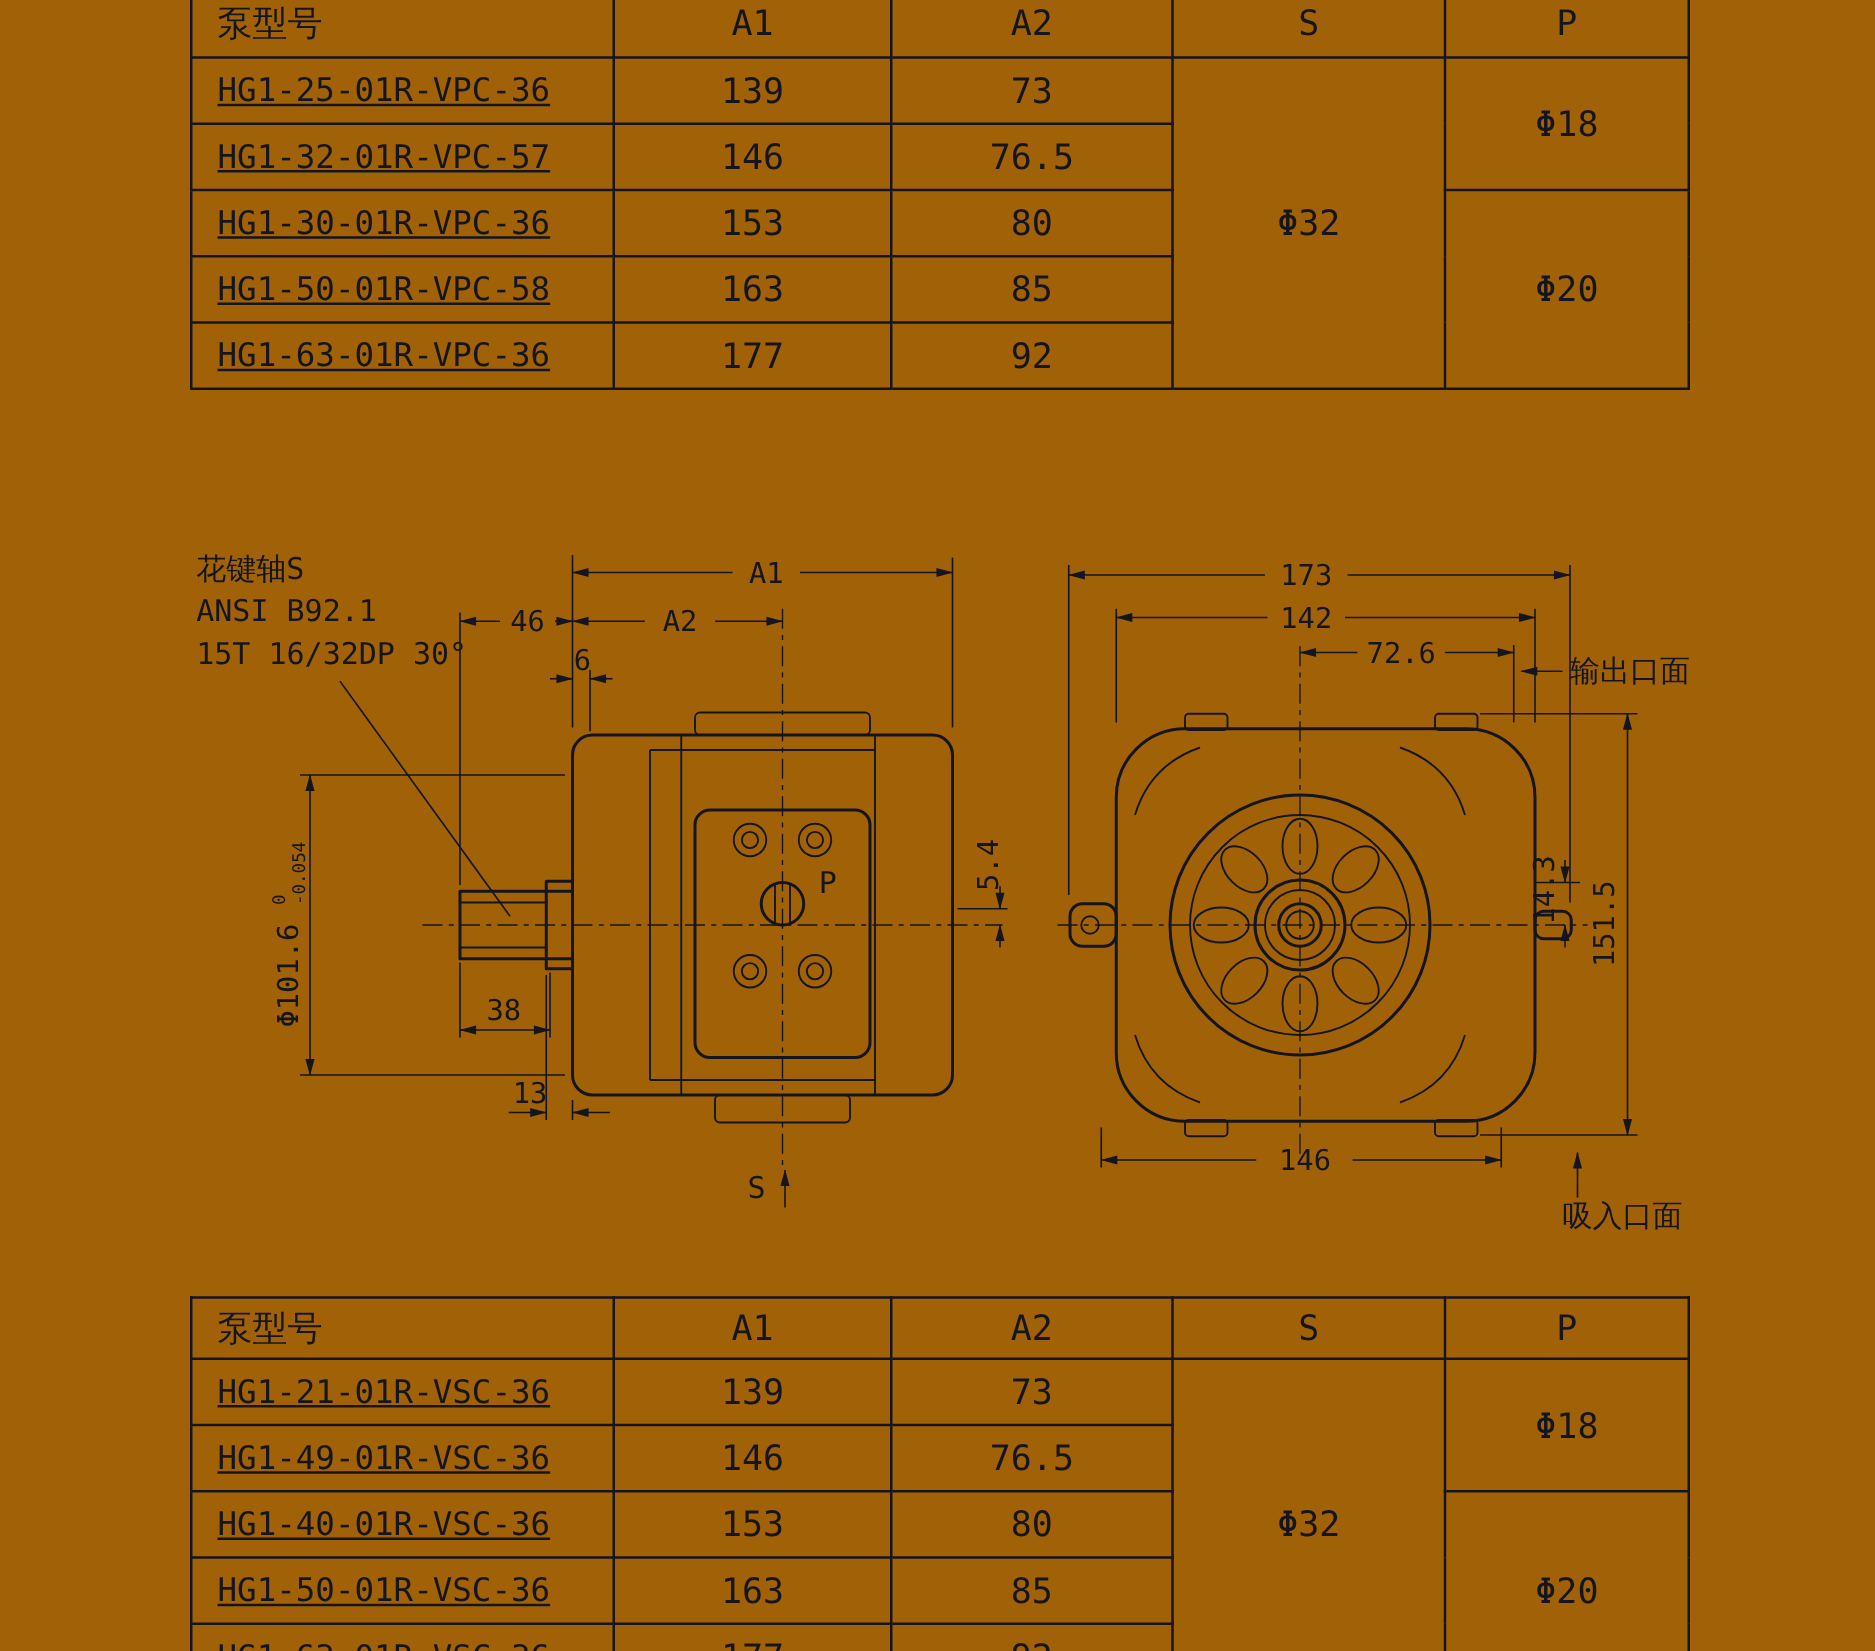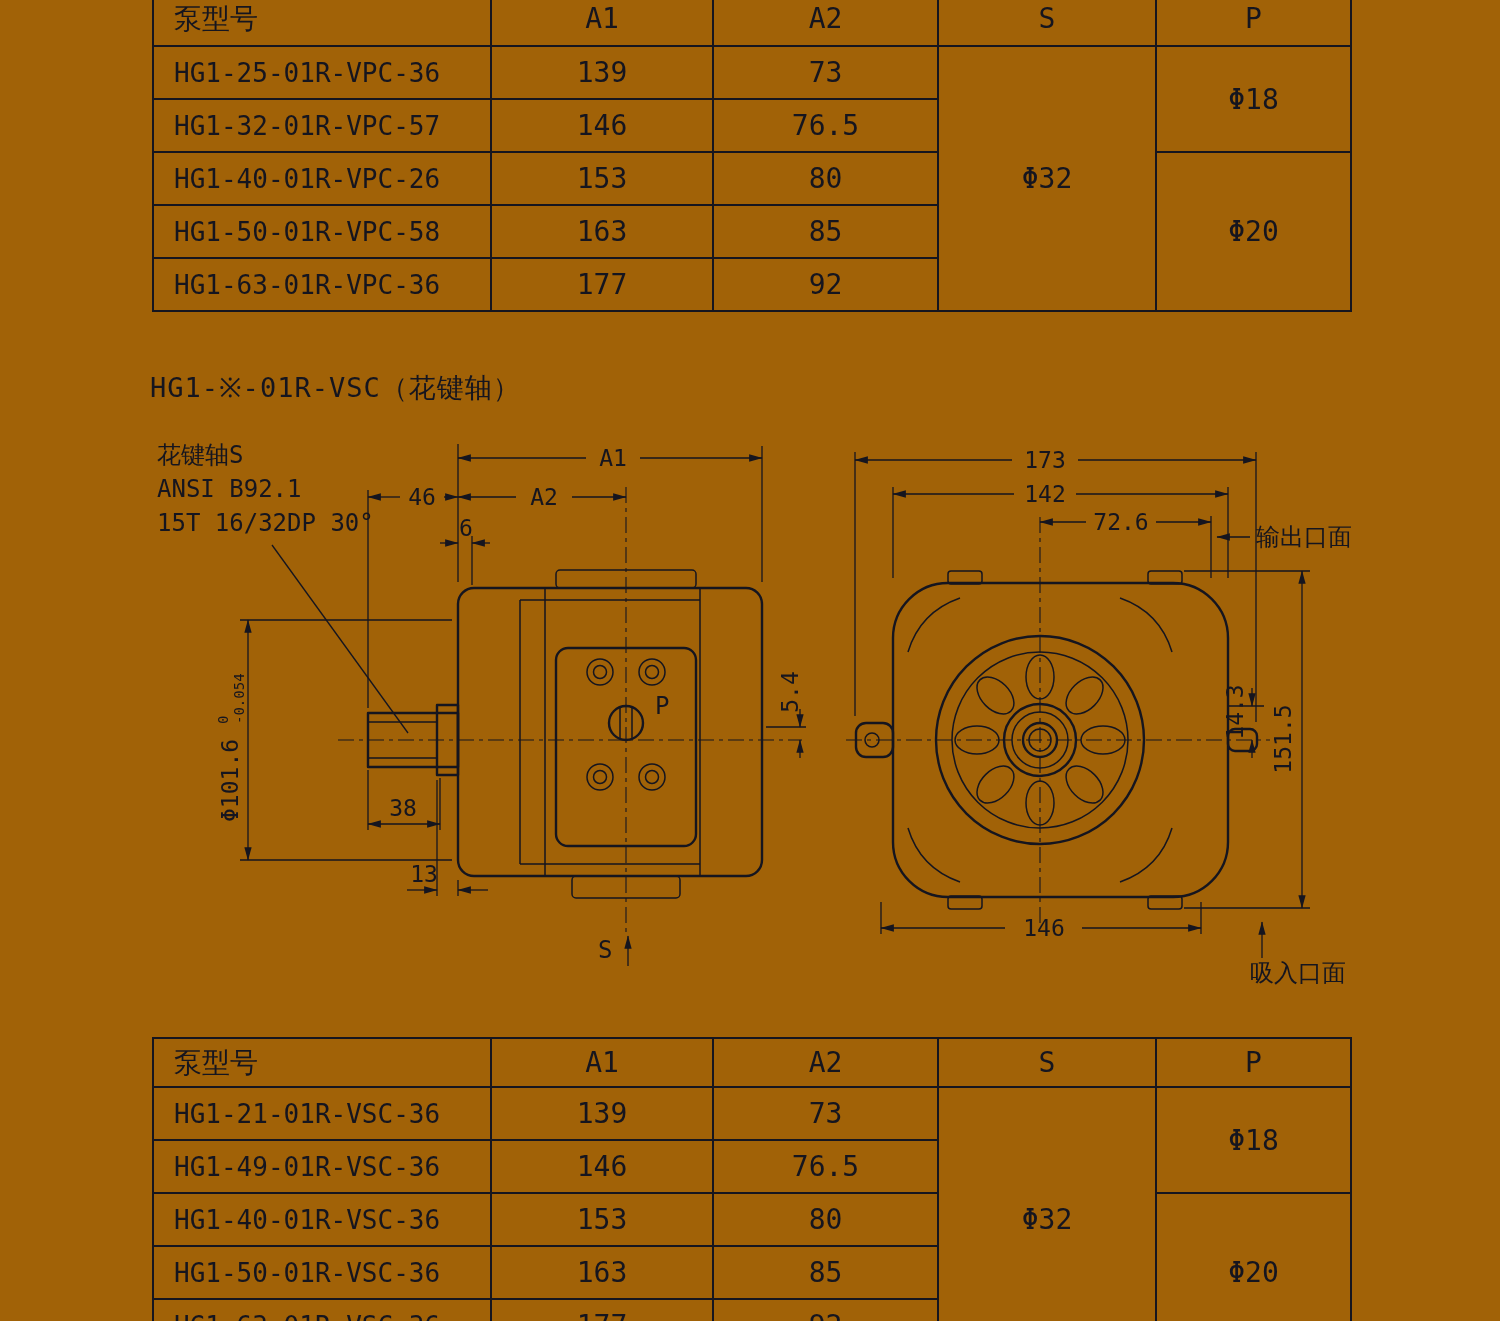--- a/index.html
+++ b/index.html
@@ -5,21 +5,21 @@
   html,body{margin:0;padding:0;background:#e9edf5;}
   .page{position:relative;width:1500px;height:1321px;background:#a16207;overflow:hidden;
         font-family:"DejaVu Sans Mono","Liberation Mono",monospace;color:#15151f;}
   .tbl{position:absolute;border-collapse:collapse;table-layout:fixed;}
   .tbl th,.tbl td{border:2px solid #15151f;text-align:center;font-weight:normal;padding:0;
         color:#15151f;font-family:"DejaVu Sans Mono","Liberation Mono",monospace;}
   .tbl th{font-size:28px;height:53px;}
   .tbl td{font-size:28px;height:51px;}
   #t-bottom th{height:47px;}
   .lft{text-align:left !important;padding-left:20px !important;}
-  td.model{font-size:26px;}
+  td.model{font-size:26px;text-decoration:underline;}
   .sec-title{position:absolute;left:150px;top:368px;font-size:27px;letter-spacing:1px;}
   svg{position:absolute;left:0;top:0;}
   .ol{fill:none;stroke:#15151f;stroke-width:2.4;stroke-linejoin:round;stroke-linecap:round;}
   .o2{fill:none;stroke:#15151f;stroke-width:1.5;stroke-linejoin:round;}
   .dm{fill:none;stroke:#15151f;stroke-width:1.3;}
   .cl{fill:none;stroke:#15151f;stroke-width:1.1;stroke-dasharray:16 5 4 5;}
   .tx{font:23px "DejaVu Sans Mono","Liberation Mono",monospace;fill:#15151f;}
   .tn{font:24px "DejaVu Sans Mono","Liberation Mono",monospace;fill:#15151f;}
   .ts{font:14px "DejaVu Sans Mono","Liberation Mono",monospace;fill:#15151f;}
 </style>
@@ -50,39 +50,38 @@
       <td>73</td>
       <td rowspan="5">Φ32</td>
       <td rowspan="2">Φ18</td>
     </tr>
     <tr>
       <td class="lft model">HG1-32-01R-VPC-57</td>
       <td>146</td>
       <td>76.5</td>
     </tr>
     <tr>
-      <td class="lft model">HG1-40-01R-VPC-26</td>
+      <td class="lft model">HG1-30-01R-VPC-36</td>
       <td>153</td>
       <td>80</td>
       <td rowspan="3">Φ20</td>
     </tr>
     <tr>
       <td class="lft model">HG1-50-01R-VPC-58</td>
       <td>163</td>
       <td>85</td>
     </tr>
     <tr>
       <td class="lft model">HG1-63-01R-VPC-36</td>
       <td>177</td>
       <td>92</td>
     </tr>
   </tbody>
     </table>
 
-  <div class="sec-title">HG1-※-01R-VSC（花键轴）</div>
 
   <svg width="1500" height="1321" viewBox="0 0 1500 1321">
     <defs>
       <marker id="ar" viewBox="0 0 14 10" markerWidth="15" markerHeight="11" refX="13" refY="5" orient="auto-start-reverse" markerUnits="userSpaceOnUse">
         <path d="M1,1.6 L13.5,5 L1,8.4 Z" fill="#15151f"></path>
       </marker>
     </defs>
 
     <g>
       <text class="tn" x="157" y="463">花键轴S</text>

